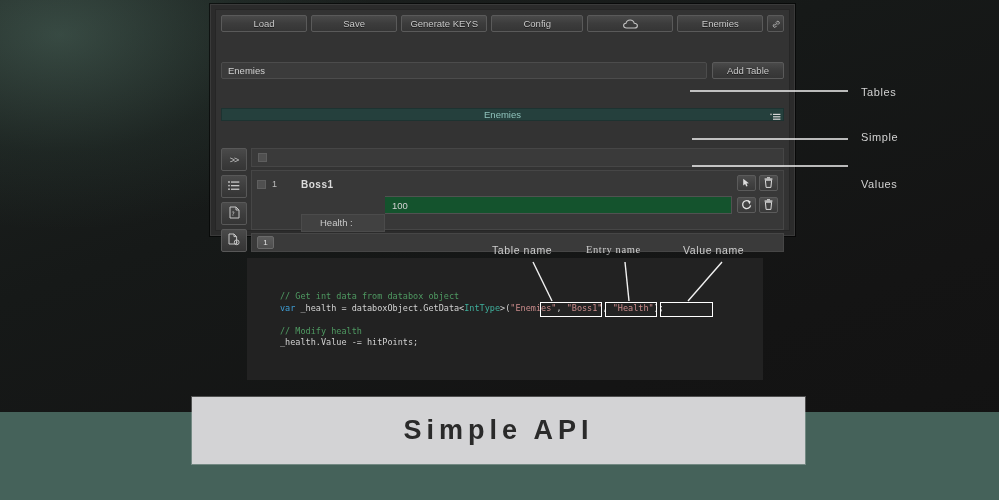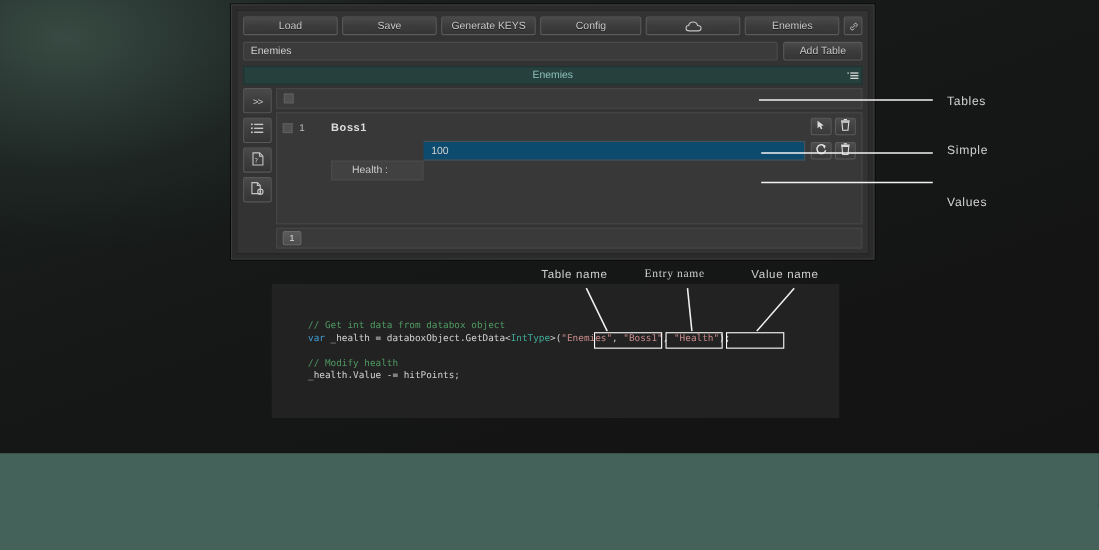--- a/index.html
+++ b/index.html
@@ -50,21 +50,21 @@
     background: #2b2b2b;
     border: 1px solid #3a3a3a;
     box-shadow: 0 0 0 1px rgba(0,0,0,0.6);
     padding: 4px;
   }
   #editor-inner {
     width: 100%; height: 100%;
     background: #333333;
     border: 1px solid #262626;
     padding: 5px 5px 4px 5px;
-    display: flex; flex-direction: column;
+    display: flex; flex-direction: column; gap: 24px;
   }
 
   
   .toolbar { display: flex; gap: 4px; align-items: center; margin-bottom: 6px; }
   .tbtn {
     height: 17px;
     background: linear-gradient(180deg, #4a4a4a 0%, #3c3c3c 50%, #353535 100%);
     border: 1px solid #5a5a5a;
     border-radius: 2px;
     color: #c8c8c8;
@@ -188,21 +188,21 @@
     width: 84px; height: 18px;
     background: #414141;
     border: 1px solid #4b4b4b;
     color: #cacaca; font-size: 9.5px;
     display: flex; align-items: center;
     padding-left: 18px;
     margin-top: 35px;
   }
   .vfield {
     flex: 1; height: 18px;
-    background: #0c4a6e;
+    background: #14532d;
     border: 1px solid #515151;
     border-left: none;
     color: #d2d2d2; font-size: 9.5px;
     display: flex; align-items: center;
     padding-left: 7px;
     margin-right: 46px;
   }
   .valuerow .rowbtns { right: 0; top: 1px; }
 
   .entryfill { flex: 1; }
@@ -264,20 +264,23 @@
 
   #overlay { position: absolute; left: 0; top: 0; width: 999px; height: 500px; pointer-events: none; }
 </style>
 </head>
 <body>
 
 <div id="root">
 
   <div id="green-band"></div>
 
+  <div id="api-banner">
+    <span class="txt">Simple API</span>
+  </div>
 
   <div id="editor">
     <div id="editor-inner">
 
       <div class="toolbar">
         <div class="tbtn w1">
           <span>Load</span>
         </div>
         <div class="tbtn w1">
           <span>Save</span>

